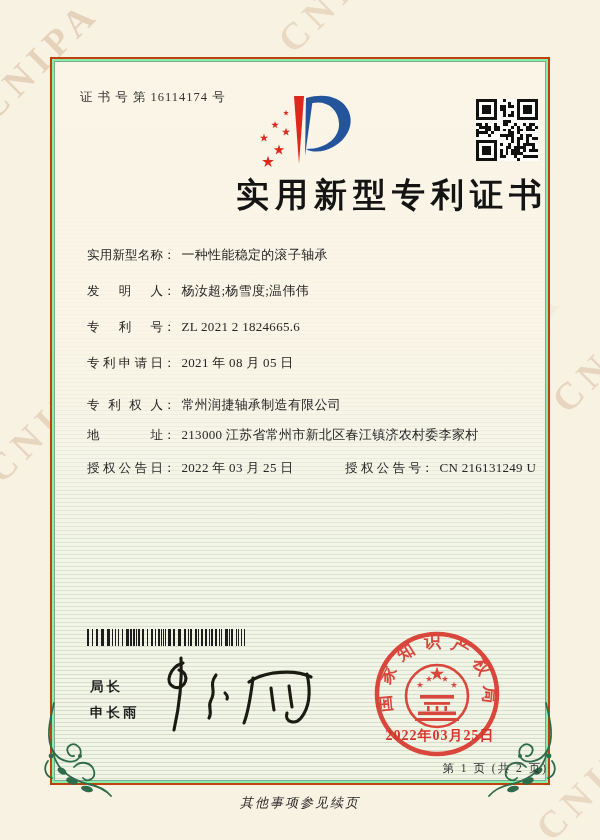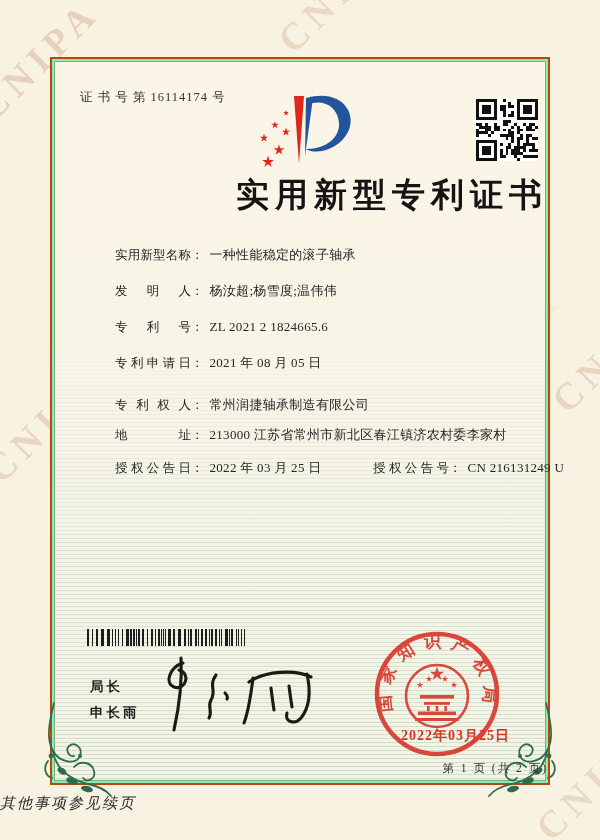--- a/index.html
+++ b/index.html
@@ -37,45 +37,45 @@
            letter-spacing:1px;z-index:5;}
   .logo{position:absolute;left:196px;top:27px;z-index:5;}
   .qr{position:absolute;left:424px;top:40px;width:62px;height:62px;z-index:5;}
   .qr svg{width:62px;height:62px;display:block;}
 
   .title{position:absolute;left:0;top:114px;width:100%;text-align:right;
          font-size:33px;font-weight:700;letter-spacing:6px;color:#141414;z-index:5;}
 
   .f-row{position:absolute;left:35px;white-space:nowrap;color:#262626;z-index:5;}
   .f-label{display:inline-block;width:76px;text-align:justify;text-align-last:justify;
-           font-size:12.5px;vertical-align:baseline;margin-left:28px;}
+           font-size:12.5px;vertical-align:baseline;}
   .f-colon{font-size:12.5px;}
   .f-value{font-size:13px;margin-left:6px;letter-spacing:.3px;}
   .r1{top:186px;} .r2{top:222px;} .r3{top:258px;} .r4{top:294px;}
   .r5{top:336px;} .r6{top:366px;} .r7{top:399px;}
   .pair-b{position:absolute;left:258px;top:0;white-space:nowrap;}
 
   .paras{position:absolute;left:35px;top:428px;width:434px;z-index:5;color:#2a2a2a;}
   .paras p{margin:0 0 3px 0;font-size:12.5px;line-height:23px;text-indent:2em;
            font-style:italic;letter-spacing:.4px;text-align:justify;}
 
   .barcode{position:absolute;left:35px;top:570px;z-index:5;}
   .officer{position:absolute;left:38px;top:615px;z-index:5;
            font-family:"Liberation Sans","DejaVu Sans",sans-serif;
            font-weight:600;font-size:13.5px;color:#1c1c1c;letter-spacing:3px;line-height:26px;}
   .signature{position:absolute;left:100px;top:596px;z-index:6;}
 
   .seal{position:absolute;left:315px;top:565px;width:140px;height:140px;z-index:6;opacity:.9;}
-  .seal-date{position:absolute;left:318px;top:668px;width:140px;text-align:right;z-index:7;
+  .seal-date{position:absolute;left:318px;top:668px;width:140px;text-align:center;z-index:7;
              font-size:14px;font-weight:700;color:#d8352a;letter-spacing:1px;}
 
   .page-no{position:absolute;left:0;top:702px;width:100%;text-align:right;
            font-size:11.5px;color:#333;z-index:5;letter-spacing:2px;}
-  .below-note{position:absolute;left:0;top:794px;width:100%;
-              font-size:15px;font-style:italic;color:#2a2a2a;letter-spacing:2px;z-index:5;}
+  .below-note{position:absolute;left:0;top:794px;width:100%;text-align:center;
+              font-size:13px;font-style:italic;color:#2a2a2a;letter-spacing:2px;z-index:5;}
 </style>
 </head>
 <body>
 
 <div class="page">
 
   <span class="wm wm1">CNIPA</span>
   <span class="wm wm2">CNIPA</span>
   <span class="wm wm3">CNIPA</span>
   <span class="wm wm4">CNIPA</span>

